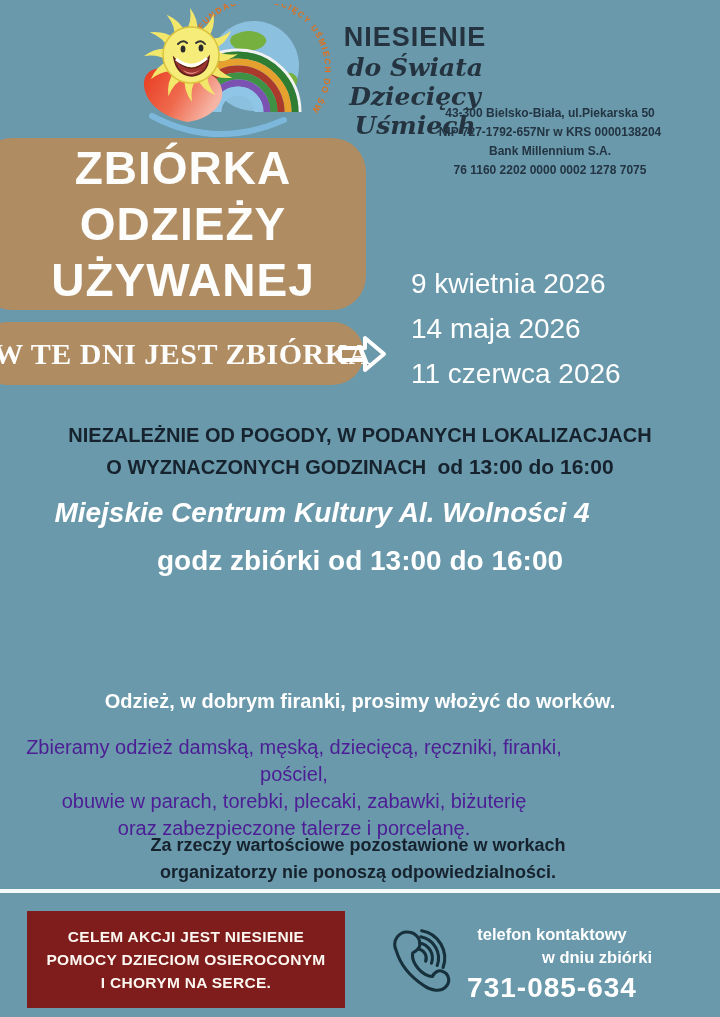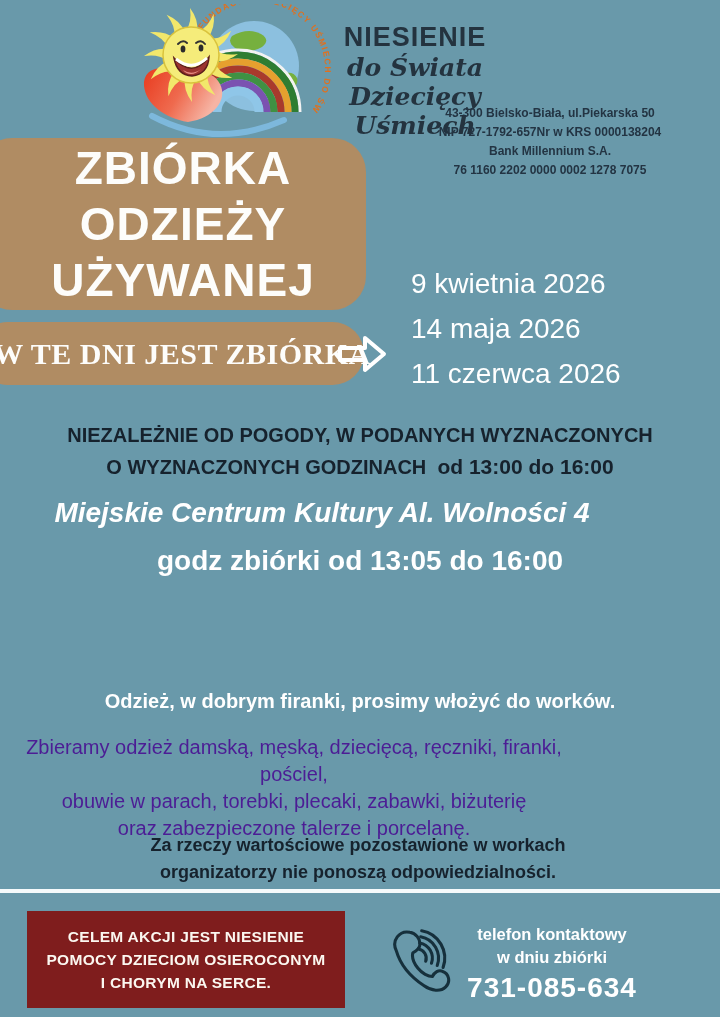--- a/index.html
+++ b/index.html
@@ -47,21 +47,21 @@
   .disclaimer{position:absolute;left:0;top:832px;width:716px;text-align:center;
               color:#16222D;font-weight:700;font-size:18px;line-height:27px;}
   .divider{position:absolute;left:0;top:889px;width:720px;height:4px;background:#F5FAFB;}
   
   .mission{position:absolute;left:27px;top:911px;width:318px;height:97px;background:#7f1d1d;
            display:flex;flex-direction:column;justify-content:center;text-align:center;
            color:#FBF7F0;font-weight:700;font-size:15.5px;line-height:23px;letter-spacing:0.3px;}
   .phone-icon{position:absolute;left:384px;top:922px;}
   .contact{position:absolute;left:452px;top:925px;width:200px;text-align:center;color:#fff;}
   .contact-l1{font-weight:700;font-size:16.5px;}
-  .contact-l2{font-weight:700;font-size:16.5px;margin-top:4px;}
+  .contact-l2{font-weight:700;font-size:16.5px;margin-top:4px;text-align:right;}
   .contact-phone{font-weight:800;font-size:28px;margin-top:5px;letter-spacing:1px;}
 </style>
 </head>
 <body>
 
 <div id="poster">
 
   <div class="logo">
     <svg width="218" height="140" viewBox="0 0 218 140">
       <defs>
@@ -151,26 +151,26 @@
     </svg>
   </div>
 
   <div class="dates">
     <div>9 kwietnia 2026</div>
     <div>14 maja 2026</div>
     <div>11 czerwca 2026</div>
   </div>
 
   <div class="conditions">
-    <div>NIEZALEŻNIE OD POGODY, W PODANYCH  WYZNACZONYCH</div>
+    <div>NIEZALEŻNIE OD POGODY, W PODANYCH  LOKALIZACJACH</div>
     <div><span>O WYZNACZONYCH GODZINACH</span>&nbsp;&nbsp;<span class="cond-time">od 13:00 do 16:00</span></div>
   </div>
 
   <div class="location-name">Miejskie Centrum Kultury Al. Wolności 4</div>
-  <div class="location-hours">godz zbiórki od 13:05 do 16:00</div>
+  <div class="location-hours">godz zbiórki od 13:00 do 16:00</div>
 
   <div class="instr-bold">Odzież, w dobrym firanki, prosimy włożyć do worków.</div>
   <div class="items">
     <div>Zbieramy odzież damską, męską, dziecięcą, ręczniki, firanki, pościel,</div>
     <div>obuwie w parach, torebki, plecaki, zabawki, biżuterię</div>
     <div>oraz zabezpieczone talerze i porcelanę.</div>
   </div>
   <div class="disclaimer">
     <div>Za rzeczy wartościowe pozostawione w workach</div>
     <div>organizatorzy nie ponoszą odpowiedzialności.</div>

